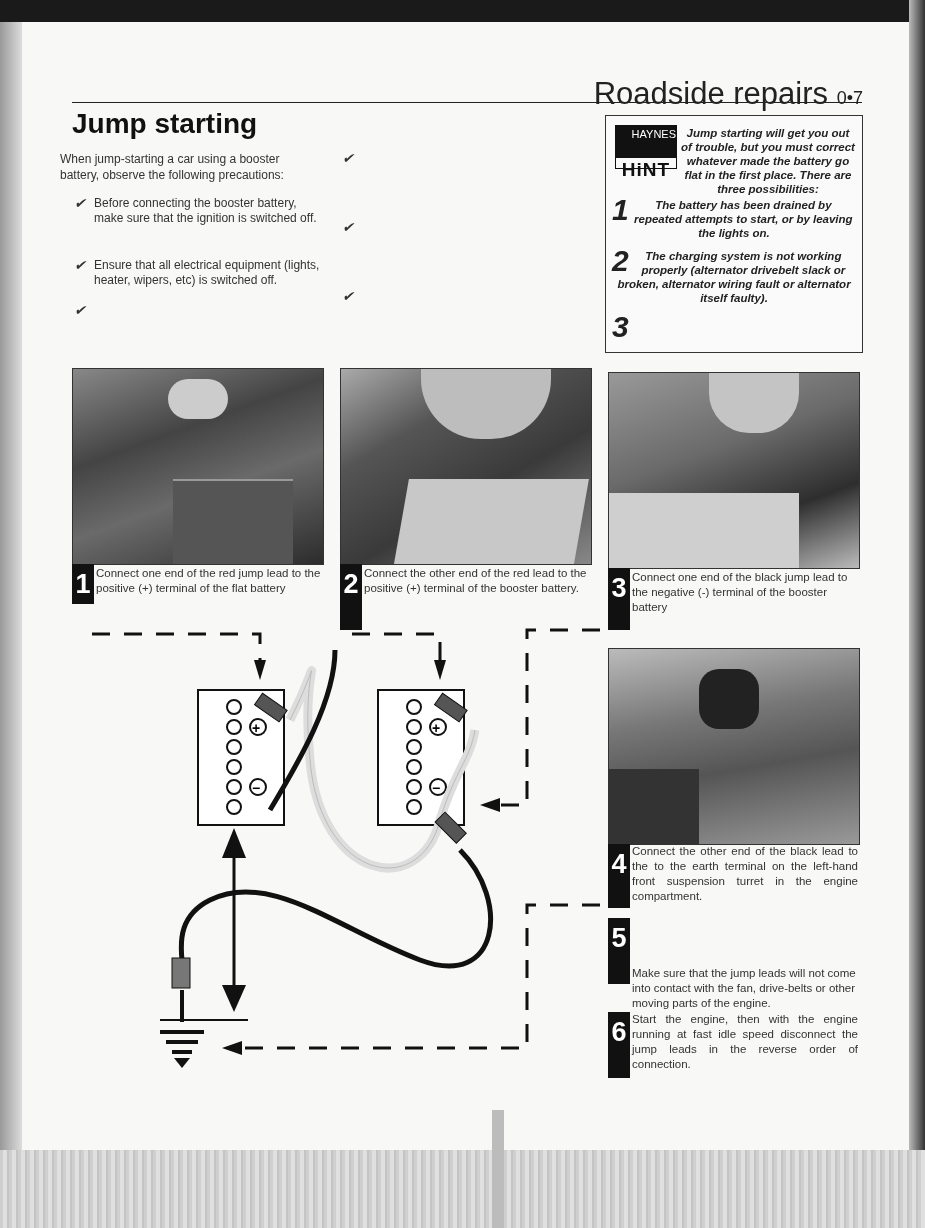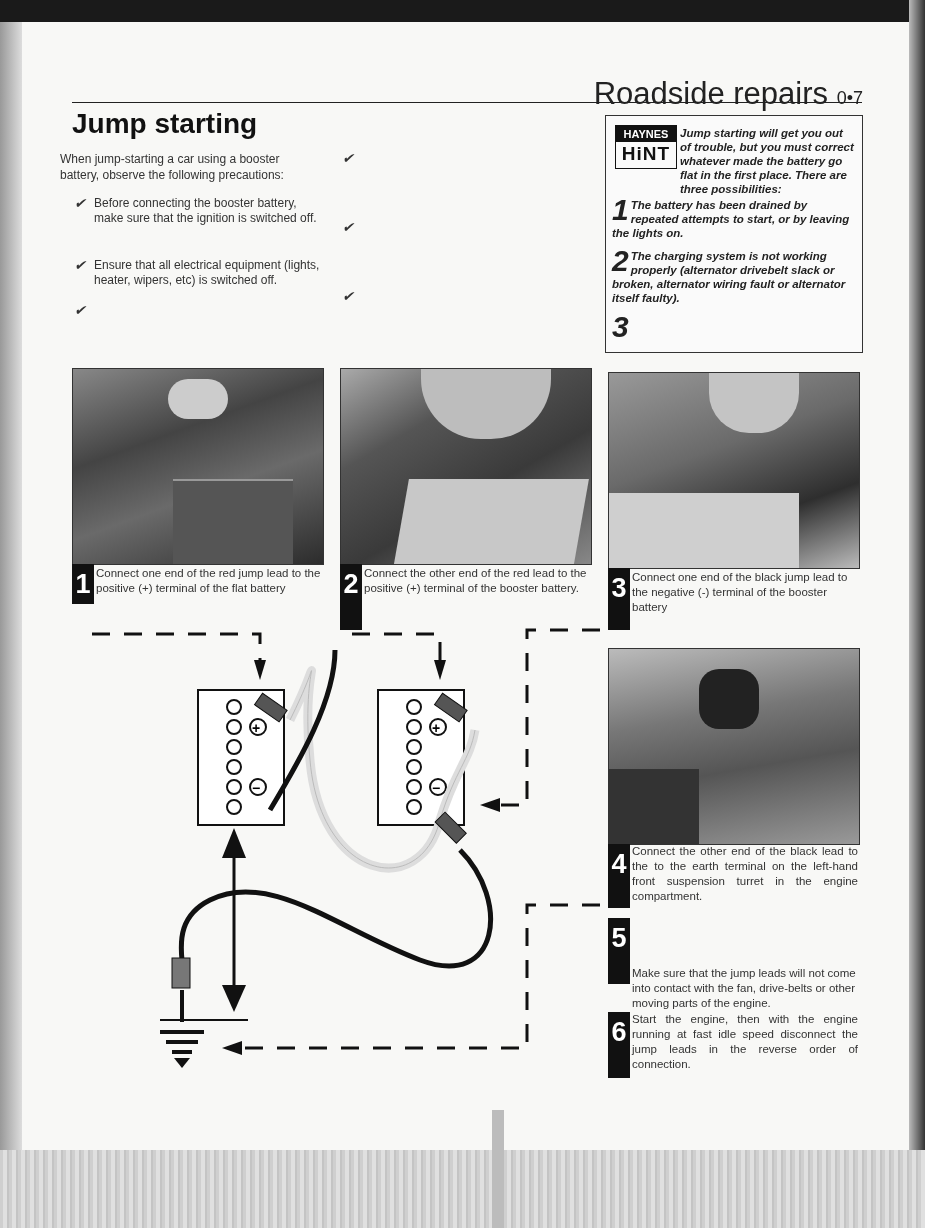--- a/index.html
+++ b/index.html
@@ -13,23 +13,23 @@
   .header-title { position:absolute; right:62px; top:64px; font-size:31px; color:#222;margin-top:12px; }
   .header-title .pn { font-size:18px; }
   .header-rule { position:absolute; left:72px; top:102px; width:790px; height:1px; background:#222; }
   .h1 { position:absolute; left:72px; top:108px; font-size:28px; font-weight:bold; color:#111; }
   .intro { position:absolute; left:60px; top:151px; width:260px; font-size:12px; line-height:16px; color:#333; }
   .bullet { position:absolute; font-size:12px; line-height:15px; color:#333; }
   .bullet .tick { position:absolute; left:0; top:0; font-size:14px; font-style:italic; }
   .bullet .txt { position:absolute; left:20px; top:0; }
   .hint { position:absolute; left:605px; top:115px; width:256px; height:236px; border:1px solid #333; background:#fafafa; }
   .hint-logo { position:absolute; left:9px; top:9px; width:60px; height:42px; border:1px solid #111; }
-  .hint-logo .t1 { background:#111; color:#fff; font-size:11px; font-weight:bold; text-align:center; height:16px; line-height:16px; }
+  .hint-logo .t1 { background:#111; color:#fff; font-size:11px; font-weight:normal; text-align:right; height:32px; line-height:16px; }
   .hint-logo .t2 { color:#111; font-size:19px; font-weight:bold; text-align:center; line-height:24px; letter-spacing:1px; }
-  .hint p { margin:0; font-style:italic; font-weight:bold; font-size:11.5px; line-height:14px; color:#222; position:absolute; }
+  .hint p { margin:0; font-style:italic; font-weight:bold; font-size:11.5px; line-height:14px; color:#222; position:absolute;text-align:center; }
   .hint .big { font-size:30px; font-style:italic; font-weight:bold; float:left; line-height:24px; margin-right:2px; }
   .photo { position:absolute; background:#555; overflow:hidden; border:1px solid #333; }
   .caption { position:absolute; font-size:11.5px; line-height:15px; color:#333; }
   .stepnum { position:absolute; background:#111; color:#fff; font-weight:bold; font-size:27px; text-align:center; }
   svg { position:absolute; }
 </style>
 </head>
 <body>
 
 <div class="leftedge"></div>

